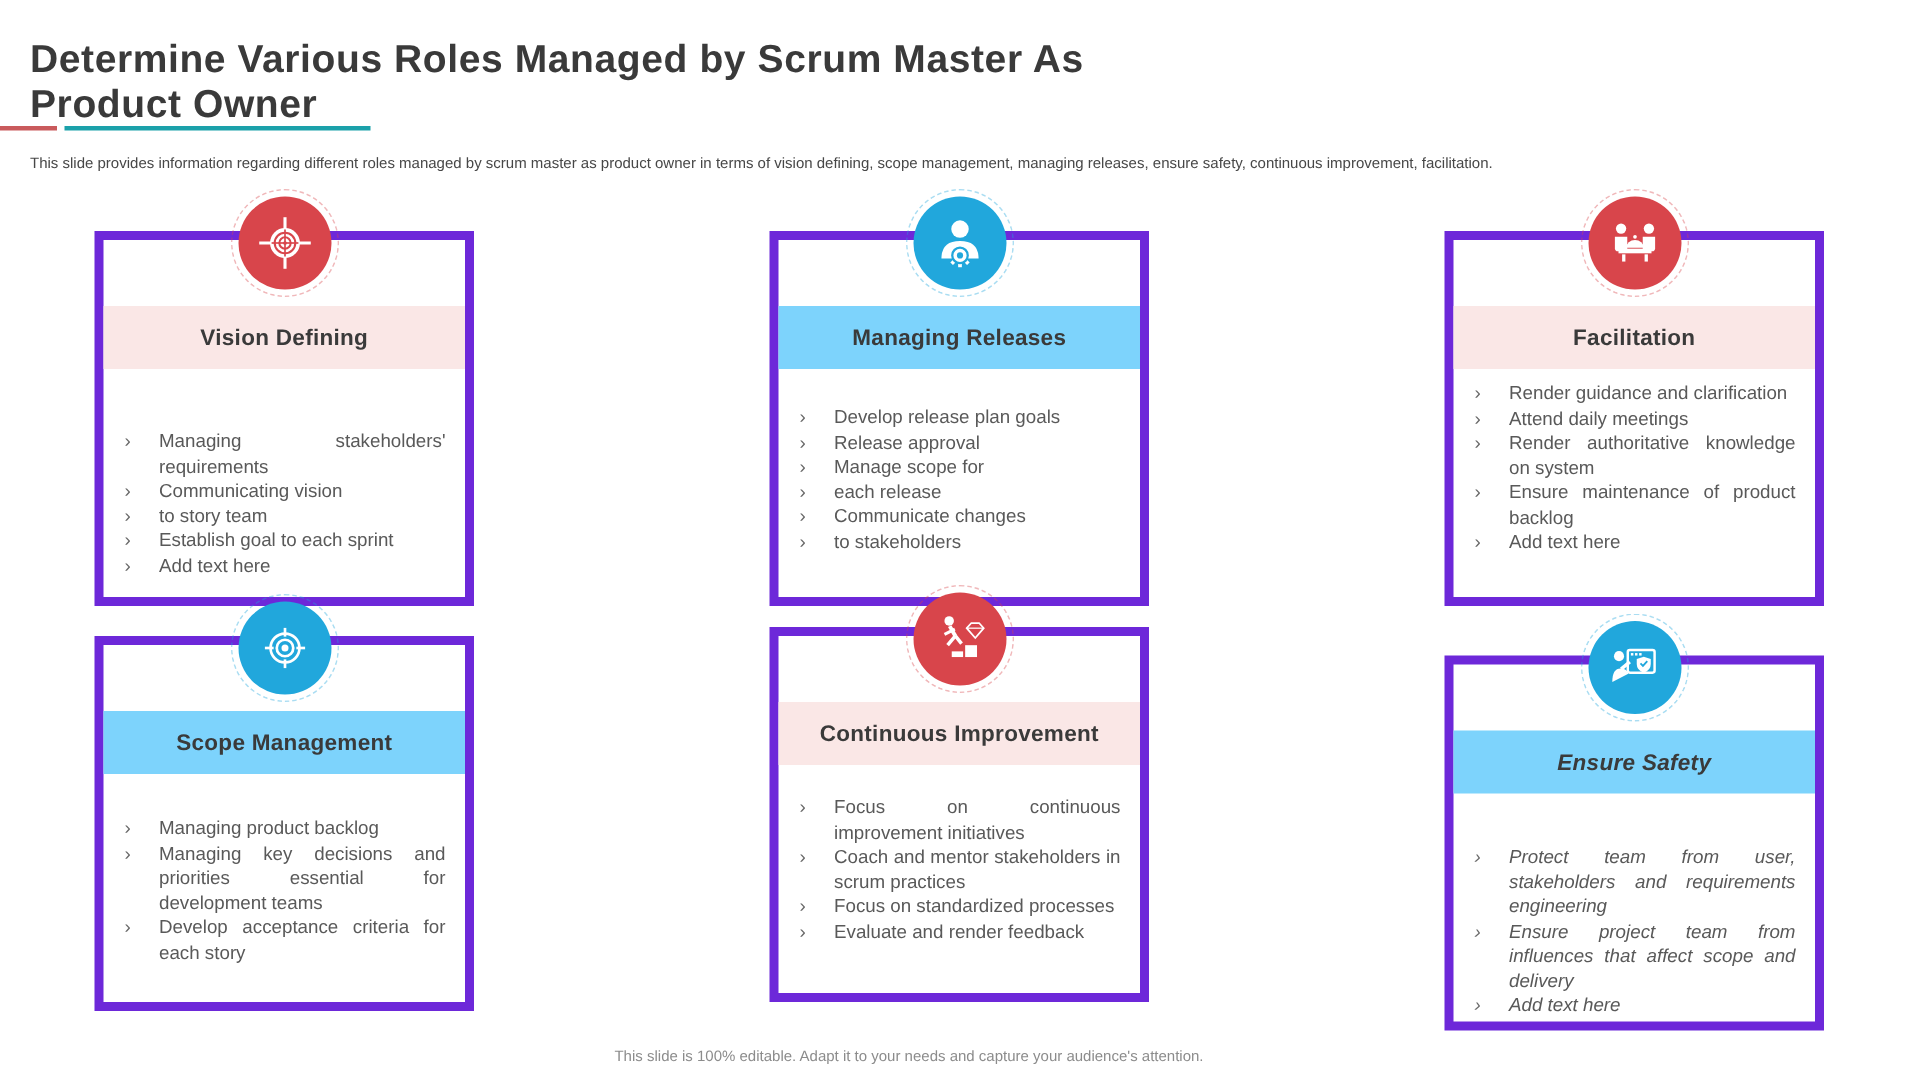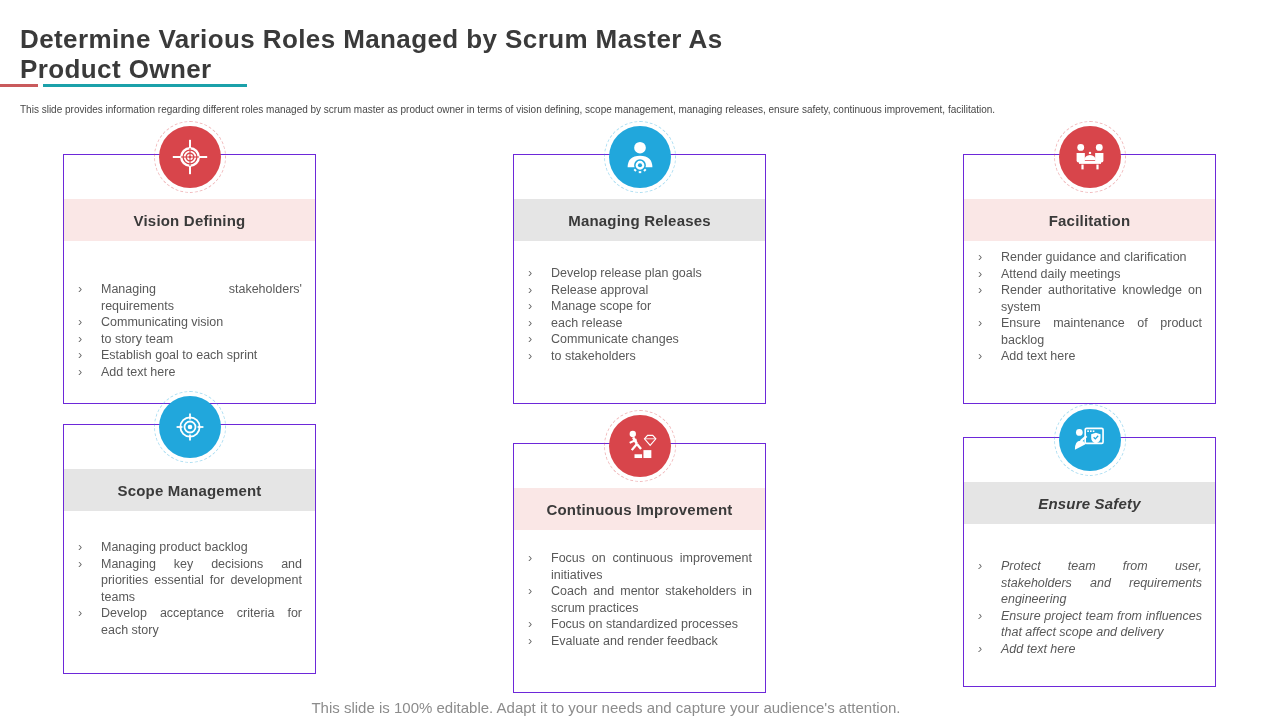--- a/index.html
+++ b/index.html
@@ -18,60 +18,60 @@
   .title-underline .seg-red  { width:38px; height:3px; background:#c95a5c; }
   .title-underline .seg-gap  { width:5px;  height:3px; background:transparent; }
   .title-underline .seg-teal { width:204px; height:3px; background:#1ba1aa; }
   .subtitle {
     position:absolute; left:20px; top:92px; width:1245px;
     font-size:10px; color:#474747; line-height:15px;
   }
   
   .card {
     position:absolute; width:253px; height:250px;
-    background:#fff; border:1px solid #6d28d9; box-sizing:border-box;
+    background:#fff; border:6px solid #6d28d9; box-sizing:border-box;
   }
   .card.c0 { left:63px;  top:154px; }
   .card.c1 { left:513px; top:154px; }
   .card.c2 { left:963px; top:154px; }
   .card.c3 { left:63px;  top:424px; }
-  .card.c4 { left:513px; top:443px; }
+  .card.c4 { left:513px; top:418px; }
   .card.c5 { left:963px; top:437px;font-style:italic; }
   .icon-badge {
     position:absolute; top:-29px; left:50%; transform:translateX(-50%);
     width:62px; height:62px; border-radius:50%;
     display:flex; align-items:center; justify-content:center; z-index:2;
   }
   .icon-badge::after {
     content:""; position:absolute; inset:-5px; border-radius:50%;
     border:1px dashed transparent;
   }
   .theme-red  .icon-badge { background:#d8454b; }
   .theme-blue .icon-badge { background:#21a7dc; }
   .theme-red  .icon-badge::after { border-color:rgba(216,69,75,.38); }
   .theme-blue .icon-badge::after { border-color:rgba(33,167,220,.38); }
   .band {
     position:absolute; top:44px; left:0; right:0; height:42px;
     display:flex; align-items:center; justify-content:center;
     font-size:15px; font-weight:bold; color:#3a3a3a; letter-spacing:0.2px;
   }
   .theme-red  .band { background:#fae7e6; }
-  .theme-blue .band { background:#e5e5e5; }
+  .theme-blue .band { background:#7dd3fc; }
   .list { position:absolute; top:86px; left:0; right:0; bottom:0; padding:0 13px 0 14px; box-sizing:border-box; }
   .list ul { margin:0; padding:0; list-style:none; }
   .list li { display:flex; font-size:12.5px; line-height:16.5px; color:#595959; }
   .list .blt { flex:none; width:23px; color:#6a6a6a; }
   .list .txt { flex:1; text-align:justify; }
   .pt-40 ul { padding-top:40px; } .pt-34 ul { padding-top:34px; }
   .pt-28 ul { padding-top:28px; } .pt-24 ul { padding-top:24px; }
   .pt-20 ul { padding-top:20px; } .pt-8  ul { padding-top:8px; }
   
   .footer {
     position:absolute; left:0; top:699px; width:1212px; text-align:center;
-    font-size:15px; color:#8c8c8c;
+    font-size:10px; color:#8c8c8c;
   }
   svg { display:block; }
 </style>
 </head>
 <body>
 
 <div class="slide">
 
   <h1 class="page-title">
     <span>Determine Various Roles Managed by Scrum Master As</span>

